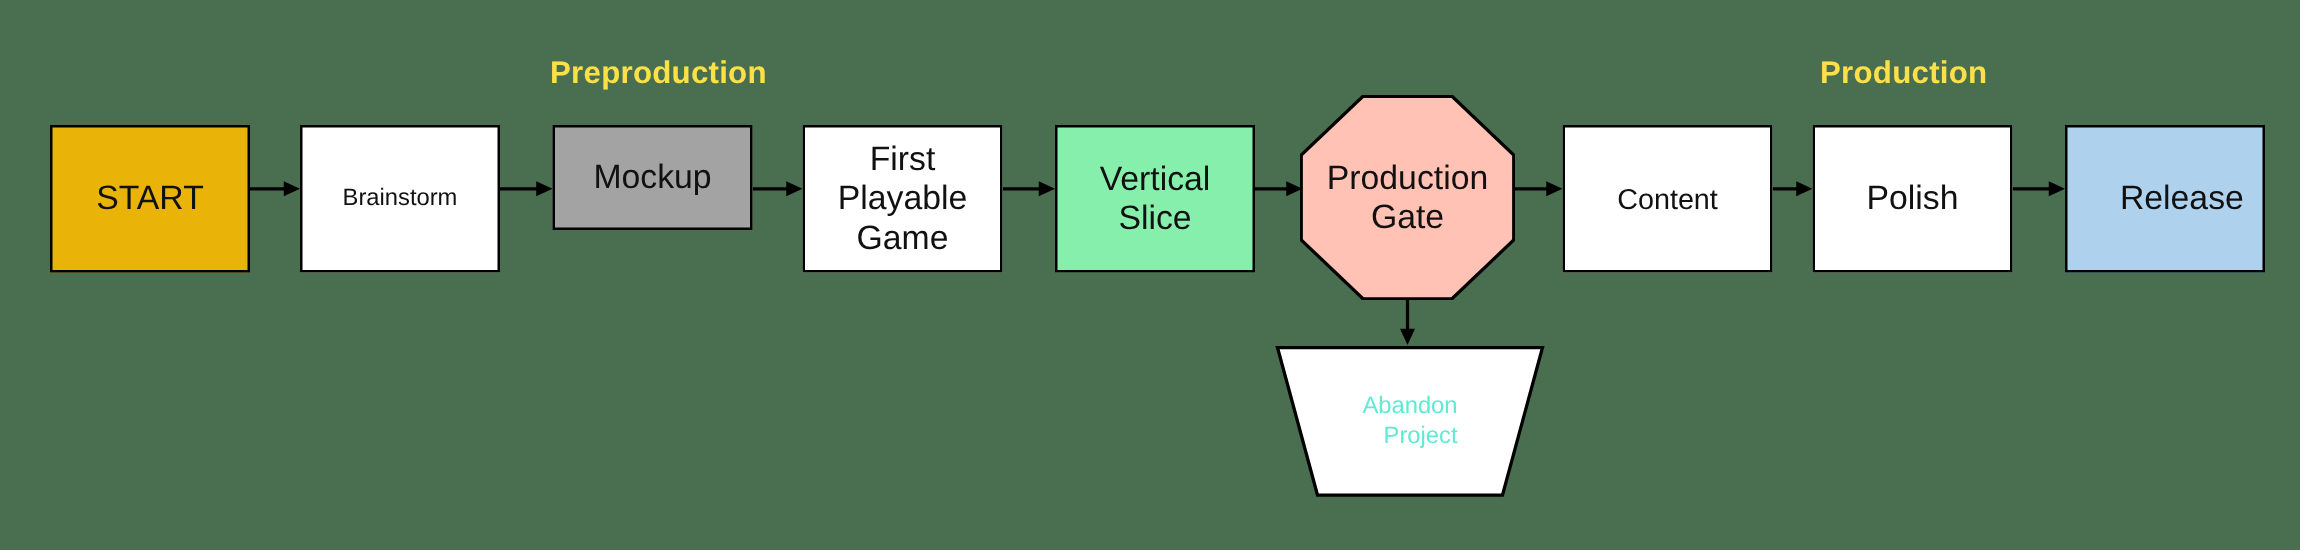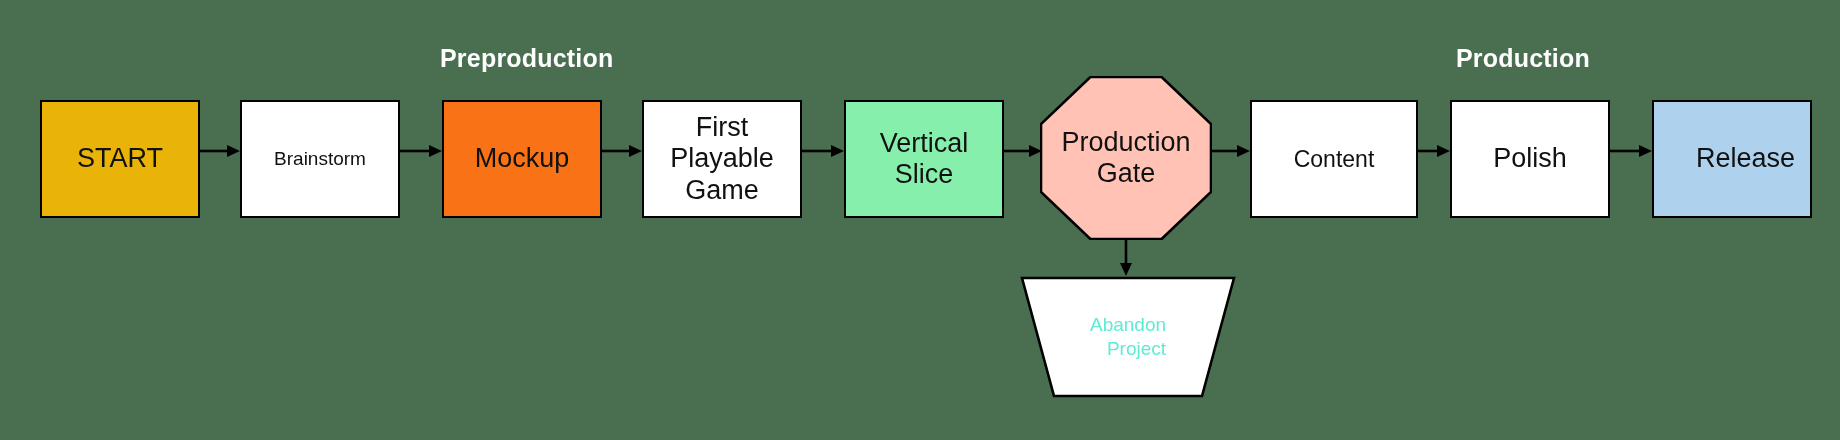--- a/index.html
+++ b/index.html
@@ -10,21 +10,21 @@
   #canvas {
     position: relative;
     width: 1840px;
     height: 440px;
     background: #4a6f50;
     font-family: "Liberation Sans", sans-serif;
     overflow: hidden;
   }
   .phase-label {
     position: absolute;
-    color: #ffffff;
+    color: #fde047;
     font-size: 25px;
     font-weight: 700;
     white-space: nowrap;
     letter-spacing: 0.2px;
   }
   .node {
     position: absolute;
     box-sizing: border-box;
     border: 2.5px solid #000000;
     background: #ffffff;
@@ -145,21 +145,21 @@
         <svg width="20" height="36">
           <line x1="10" y1="0" x2="10" y2="25" stroke="#000000" stroke-width="2.6"></line>
           <polygon points="10,36 4,23 16,23" fill="#000000"></polygon>
         </svg>
       </div>
     </div>
 
   <div id="node-layer">
       <div class="node start" style="left: 40px; top: 100px; width: 160px; height: 118px; background: #eab308; font-size: 27px; white-space: pre-line;">START</div>
       <div class="node" style="left: 240px; top: 100px; width: 160px; height: 118px; background: rgb(255, 255, 255); font-size: 19px; white-space: pre-line;">Brainstorm</div>
-      <div class="node" style="left: 442px; top: 100px; width: 160px; height: 118px; background: #f97316; font-size: 27px; white-space: pre-line;">Mockup</div>
+      <div class="node" style="left: 442px; top: 100px; width: 160px; height: 84px; background: #a3a3a3; font-size: 27px; white-space: pre-line;">Mockup</div>
       <div class="node" style="left: 642px; top: 100px; width: 160px; height: 118px; background: rgb(255, 255, 255); font-size: 27px; white-space: pre-line;">First
 Playable
 Game</div>
       <div class="node" style="left: 844px; top: 100px; width: 160px; height: 118px; background: #86efac; font-size: 27px; white-space: pre-line;">Vertical
 Slice</div>
       <div class="octagon" style="left: 1040px; top: 76px; width: 172px; height: 164px;">
         <svg width="172" height="164">
           <polygon points="50.395999999999994,1 121.60400000000001,1 171,48.052 171,115.94800000000001 121.60400000000001,163 50.395999999999994,163 1,115.94800000000001 1,48.052" fill="#ffc2b4" stroke="#000000" stroke-width="2.6"></polygon>
         </svg>
         <div class="oct-label" style="font-size: 27px;">Production

